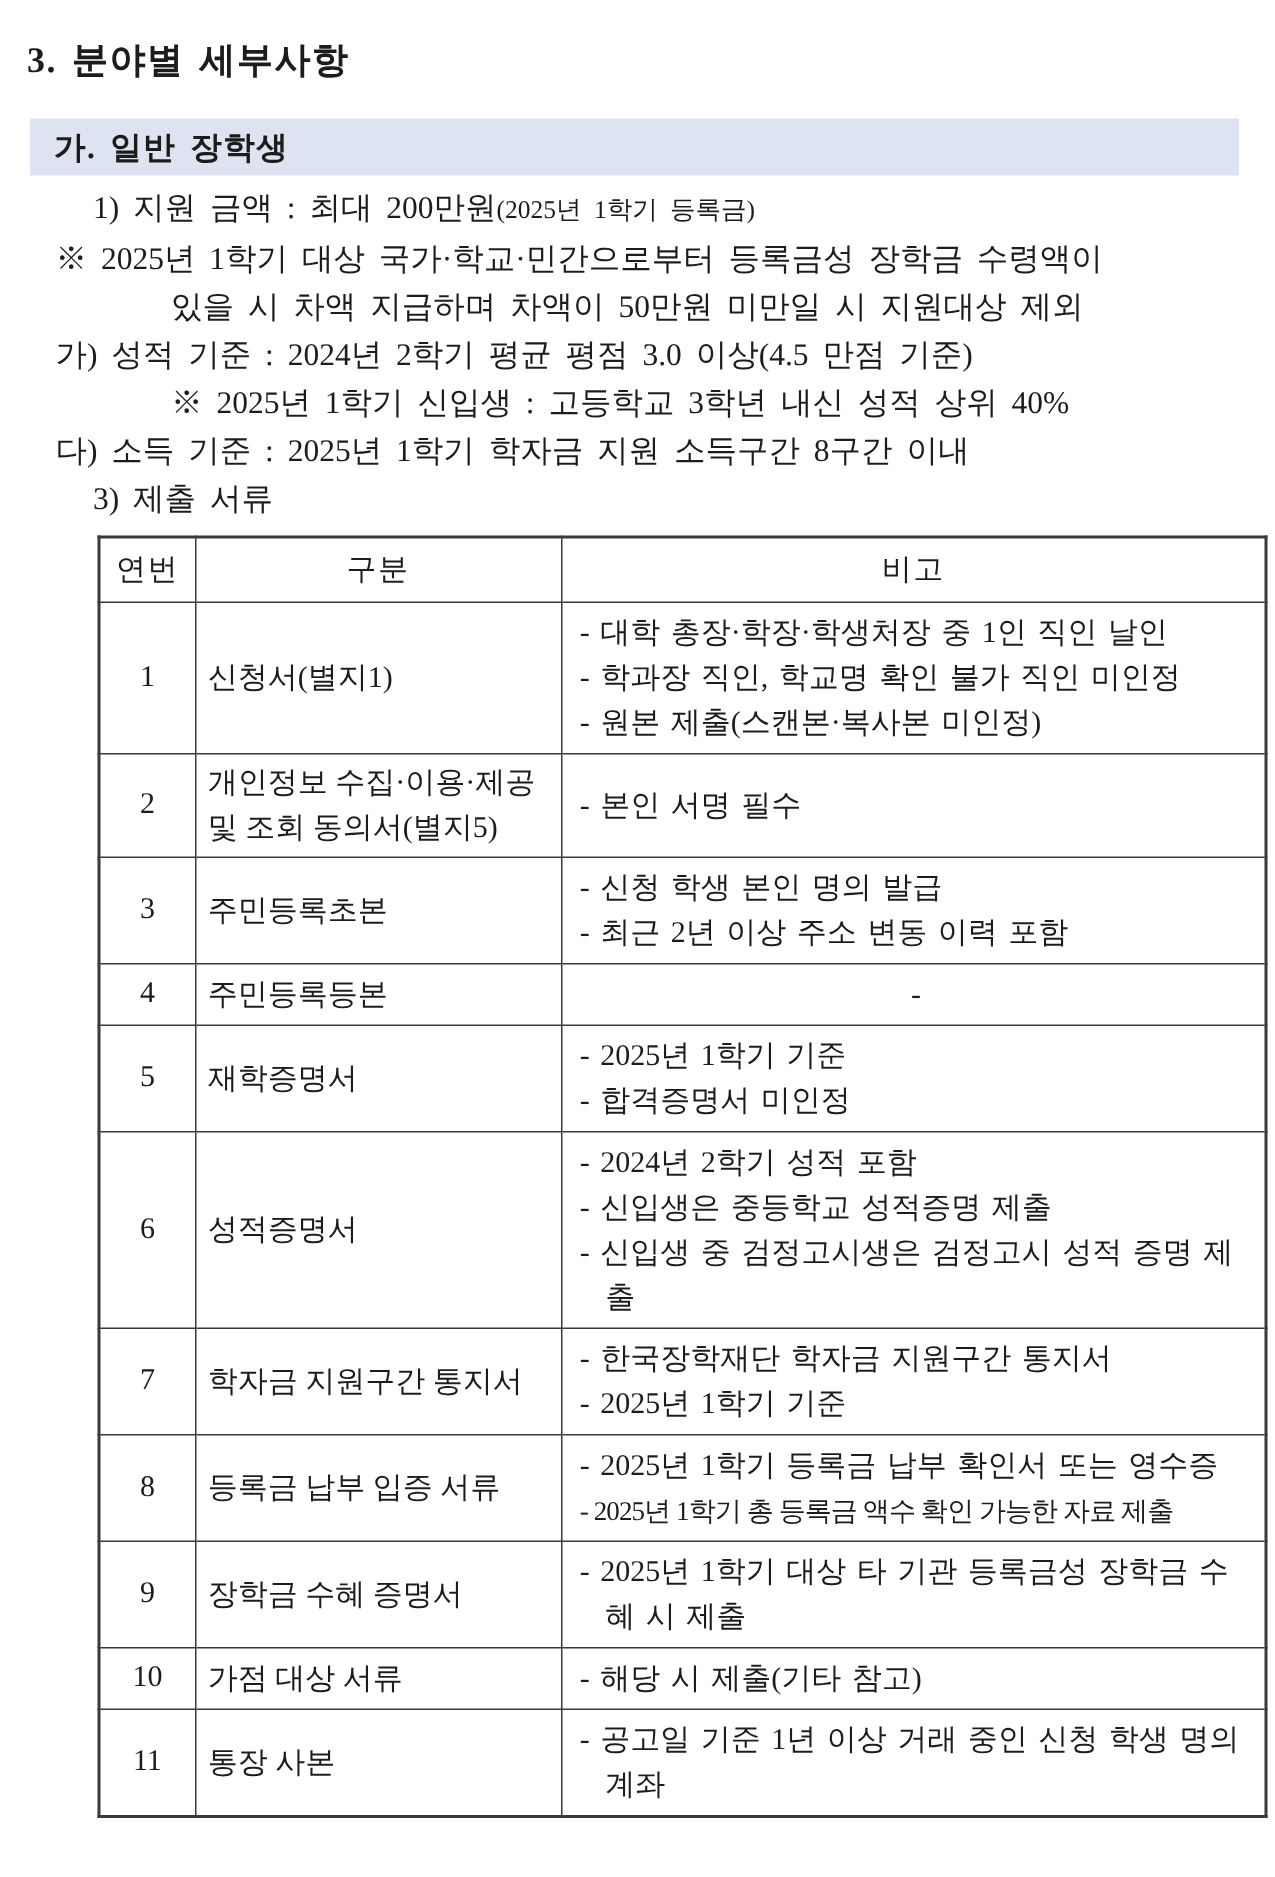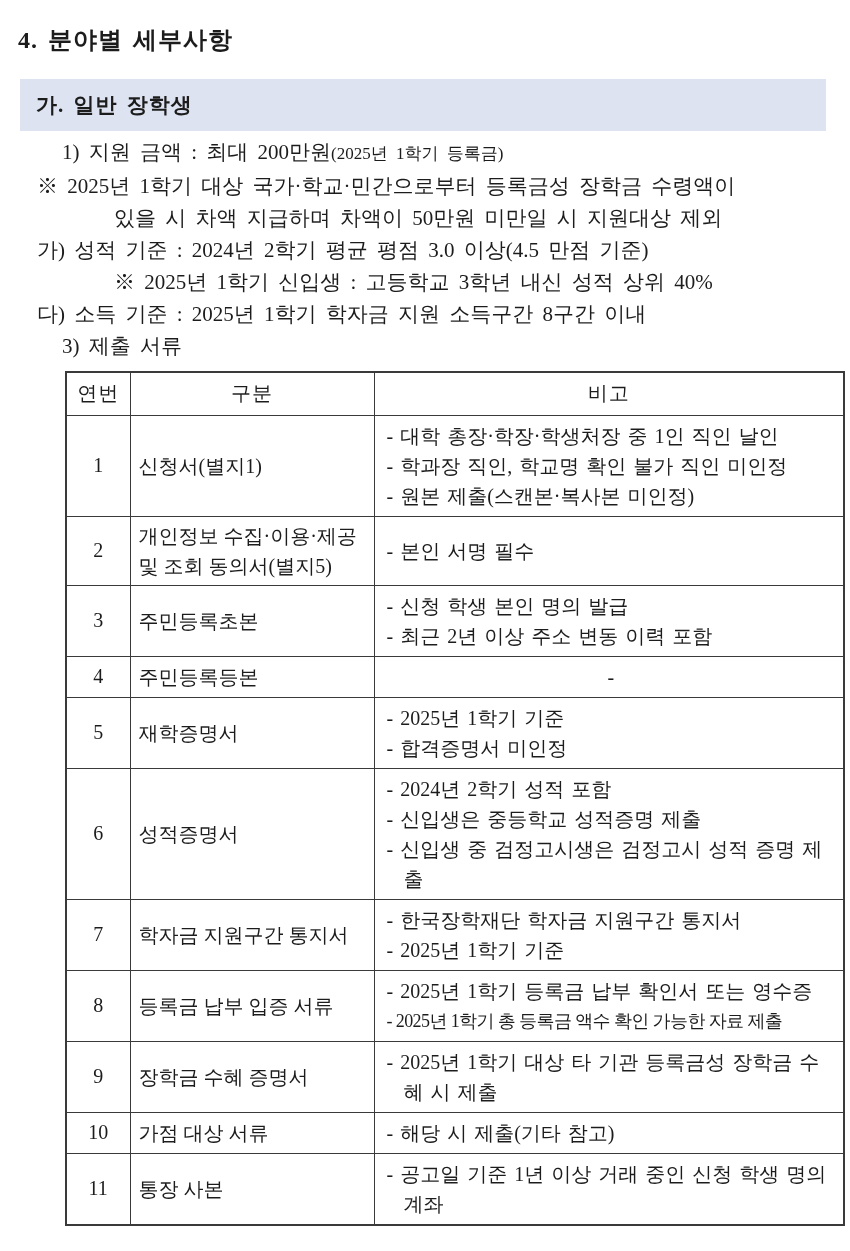--- a/index.html
+++ b/index.html
@@ -14,21 +14,21 @@
   .page-title {
     margin: 24px 0 0 18px;
     font-size: 24px;
     font-weight: bold;
     letter-spacing: 1px;
     word-spacing: 3px;
   }
   .section-bar {
     margin: 23px 0 0 20px;
     width: 806px;
-    height: 52px;
+    height: 38px;
     background: #dde3f1;
     display: flex;
     align-items: center;
     padding-left: 16px;
     font-size: 21px;
     font-weight: bold;
     letter-spacing: 1px;
     word-spacing: 3px;
   }
   .intro {
@@ -91,21 +91,21 @@
     padding-left: 0;
     text-indent: 0;
     text-align: center;
   }
 </style>
 </head>
 <body>
 
 <div>
 
-  <h1 class="page-title">4. 분야별 세부사항</h1>
+  <h1 class="page-title">3. 분야별 세부사항</h1>
 
   <div class="section-bar">
     <span>가. 일반 장학생</span>
   </div>
 
   <div class="intro" id="intro">
       <div class="intro-line ind1">1) 지원 금액 : 최대 200만원<span class="small-inline">(2025년 1학기 등록금)</span></div>
       <div class="intro-line ind2">※ 2025년 1학기 대상 국가·학교·민간으로부터 등록금성 장학금 수령액이</div>
       <div class="intro-line ind3">있을 시 차액 지급하며 차액이 50만원 미만일 시 지원대상 제외</div>
       <div class="intro-line ind2">가) 성적 기준 : 2024년 2학기 평균 평점 3.0 이상(4.5 만점 기준)</div>

